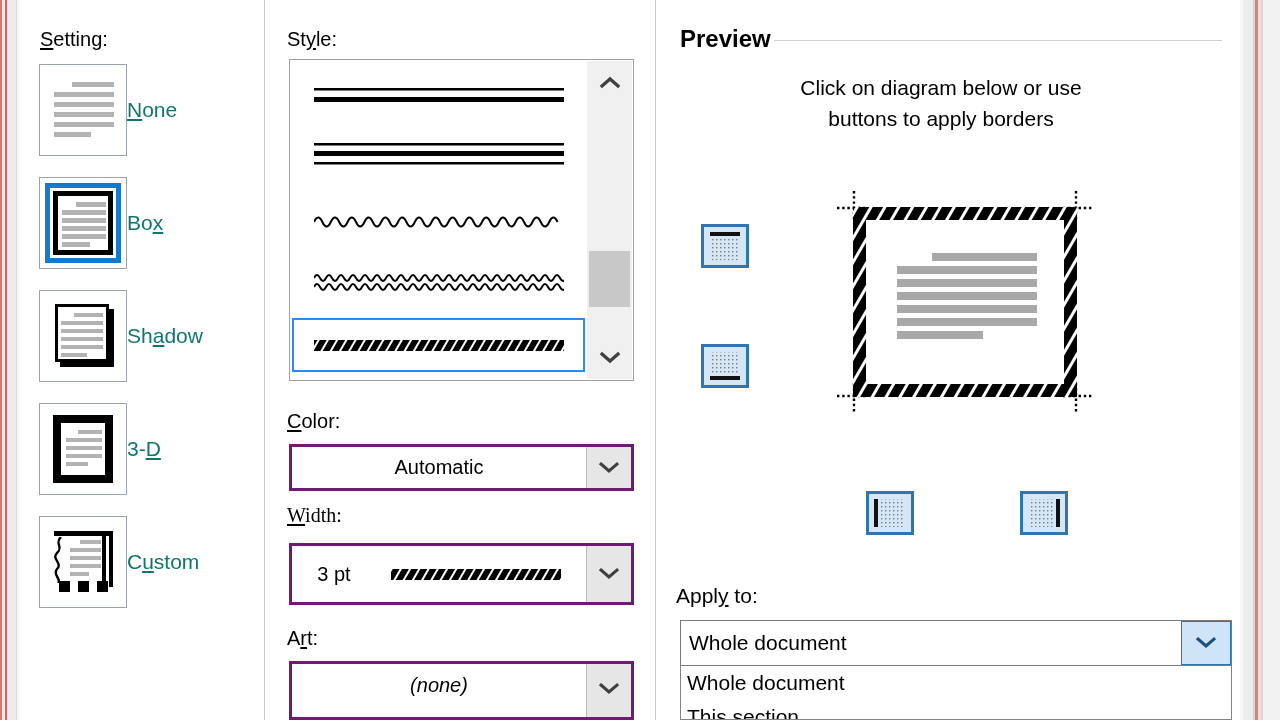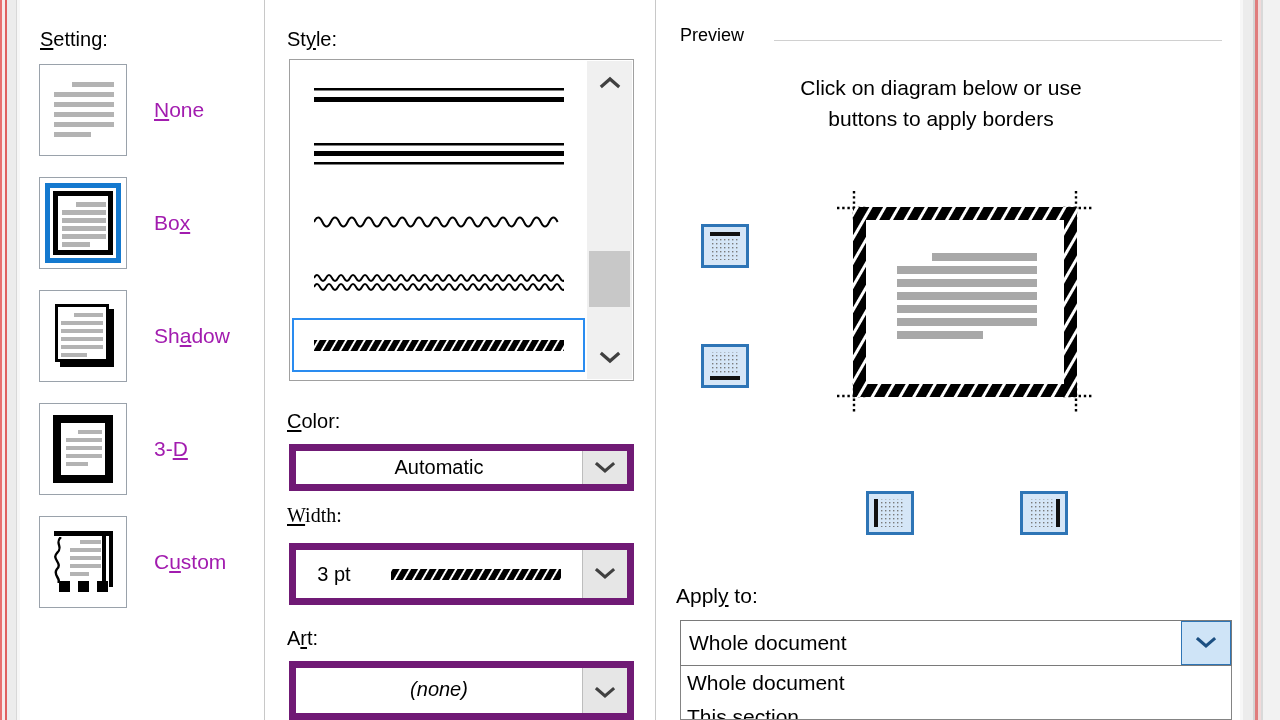--- a/index.html
+++ b/index.html
@@ -85,23 +85,22 @@
     width: 88px;
     height: 92px;
     box-sizing: border-box;
     border: 1px solid #9aa2ab;
     background: #ffffff;
     position: relative;
     flex: none;
   }
   .setting-thumb.selected { border: 1px solid #9aa2ab; }
   .setting-label {
-    margin-left: 27px;
     font-size: 21px;
-    color: #a21caf;
+    color: #0f766e;
     white-space: nowrap;
   }
   .ln { position: absolute; background: #b3b3b3; height: 5px; }
 
   
   .none-art { position: absolute; left: 14px; top: 17px; width: 60px; height: 58px; }
   .none-art .ln:nth-child(1) { top: 0px;  left: 18px; width: 42px; }
   .none-art .ln:nth-child(2) { top: 10px; left: 0px;  width: 60px; }
   .none-art .ln:nth-child(3) { top: 20px; left: 0px;  width: 60px; }
   .none-art .ln:nth-child(4) { top: 30px; left: 0px;  width: 60px; }
@@ -210,21 +209,21 @@
   .sb-down { bottom: 0; }
   #style-thumb {
     position: absolute; left: 2px; width: 41px;
     top: 190px; height: 56px;
     background: #c8c8c8;
   }
   .chev { width: 22px; height: 14px; display:block; }
   .combo {
     position: absolute;
     box-sizing: border-box;
-    border: 7px solid #701a75;
+    border: 3px solid #701a75;
     background: #ffffff;
     display: flex;
     align-items: stretch;
   }
   .combo .combo-text {
     flex: 1 1 auto;
     display: flex; align-items: center; justify-content: center;
     font-size: 20px; color: #000;
     position: relative;
   }
@@ -237,21 +236,21 @@
     color: #404040;
   }
 
   
   .width-inner { display: flex; align-items: center; gap: 40px; }
   .width-swatch { width: 170px; height: 13px; position: relative; }
 
   
   #preview-col { position: absolute; left: 641px; top: 0; width: 599px; height: 720px; }
 
-  #preview-title { position: absolute; left: 39px; top: 25px; font-size: 18px; }
+  #preview-title { position: absolute; left: 39px; top: 25px; font-size: 24px; font-weight: bold; }
   #preview-rule  { position: absolute; left: 133px; top: 40px; width: 448px; height: 1px; background: #d0d0d0; }
 
   #preview-hint {
     position: absolute;
     left: 60px; top: 72px; width: 480px;
     text-align: center;
     font-size: 21px; line-height: 31px; color: #000;
   }
 
   

